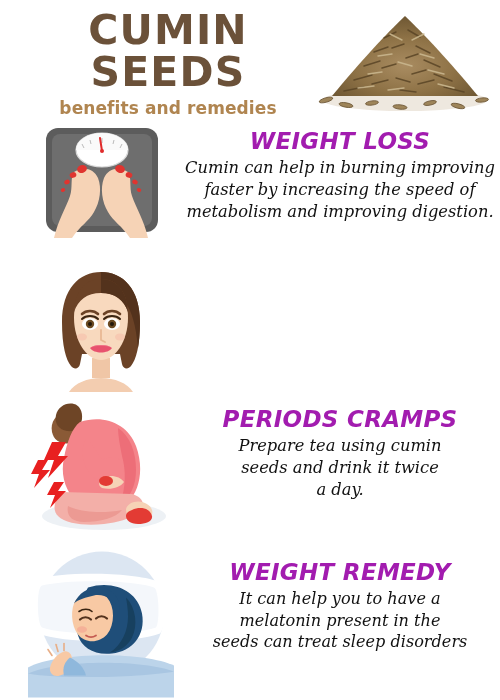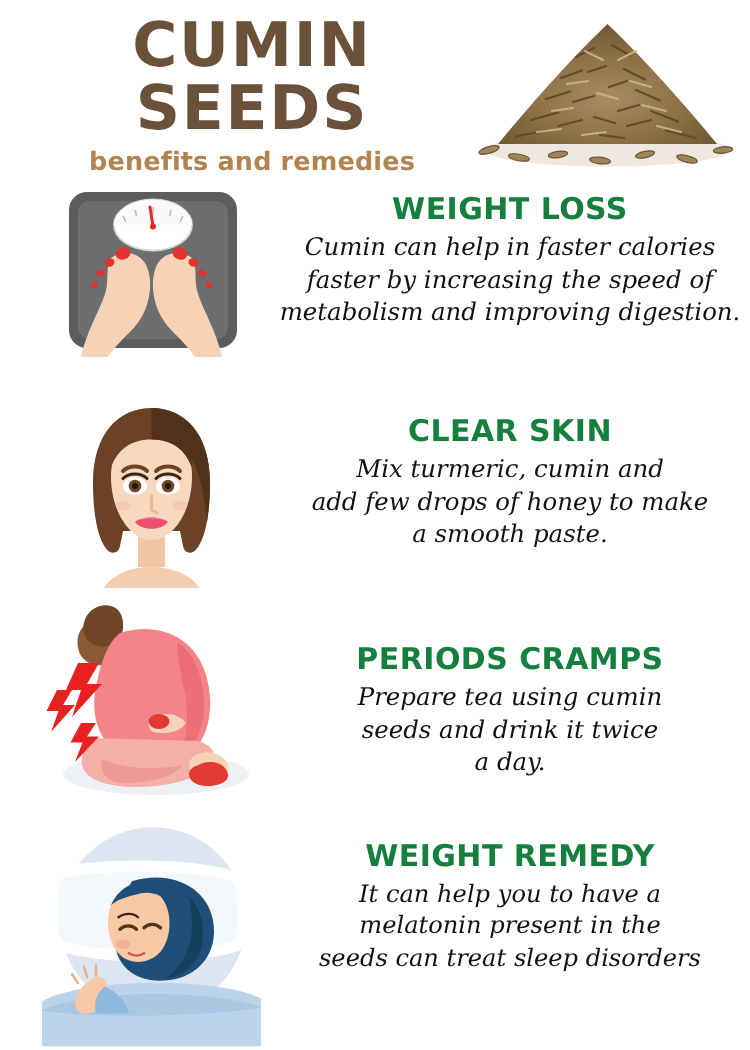--- a/index.html
+++ b/index.html
@@ -30,27 +30,27 @@
   .section{position:absolute;left:0;width:500px;}
   .sec1{top:120px;height:130px;}
   .sec2{top:262px;height:130px;}
   .sec3{top:398px;height:142px;}
   .sec4{top:545px;height:155px;}
 
   .art{position:absolute;left:22px;top:0;width:158px;height:100%;}
   .copy{position:absolute;left:182px;width:316px;text-align:center;}
   .sec1 .copy{top:8px;}
   .sec2 .copy{top:14px;}
-  .sec3 .copy{top:30px;text-align:center;}
+  .sec3 .copy{top:8px;text-align:center;}
   .sec4 .copy{top:14px;}
 
   .head{
     font-family:"DejaVu Sans",sans-serif;
-    font-weight:bold;font-size:20px;letter-spacing:.3px;
-    color:#15803d;margin:0 0 3px 0;line-height:1.15;
+    font-weight:bold;font-size:23px;letter-spacing:.3px;
+    color:#a21caf;margin:0 0 3px 0;line-height:1.15;font-style:italic;
   }
   .body{
     font-family:"DejaVu Serif","Liberation Serif",serif;
     font-style:italic;font-size:16.3px;color:#111111;
     line-height:1.33;margin:0;
   }
   .body span{display:block;white-space:nowrap;}
   .sec4 .body{font-size:16.1px;}
 </style>
 </head>
@@ -147,21 +147,21 @@
       <g fill="#E0342F">
         <ellipse cx="98" cy="49" rx="5" ry="4" transform="rotate(18 98 49)"></ellipse>
         <ellipse cx="107" cy="55" rx="3.4" ry="2.8" transform="rotate(22 107 55)"></ellipse>
         <ellipse cx="113" cy="62" rx="2.8" ry="2.3" transform="rotate(26 113 62)"></ellipse>
         <ellipse cx="117" cy="70" rx="2.3" ry="1.9" transform="rotate(28 117 70)"></ellipse>
       </g>
     </svg>
     <div class="copy">
       <div class="head">WEIGHT LOSS</div>
       <div class="body">
-        <span>Cumin can help in faster calories</span>
+        <span>Cumin can help in burning improving</span>
         <span>faster by increasing the speed of</span>
         <span>metabolism and improving digestion.</span>
       </div>
     </div>
   </div>
 
   <div class="section sec2">
     <svg class="art" viewBox="0 0 158 130">
       <path d="M79 116 c-14 0 -26 5 -32 14 l64 0 c-6 -9 -18 -14 -32 -14 Z" fill="#F3CDB0"></path>
       <rect x="70" y="96" width="18" height="20" fill="#F0C6A6"></rect>
@@ -186,28 +186,20 @@
       <path d="M60 57 c4 -4 12 -4 16 0" stroke="#3A2412" stroke-width="2" fill="none" stroke-linecap="round"></path>
       <path d="M82 57 c4 -4 12 -4 16 0" stroke="#3A2412" stroke-width="2" fill="none" stroke-linecap="round"></path>
 
       <path d="M79 68 l0 10 l4 2" stroke="#E8B894" stroke-width="1.8" fill="none" stroke-linecap="round"></path>
       <path d="M68 86 c4 -4 18 -4 22 0 c-4 6 -18 6 -22 0 Z" fill="#E8526E"></path>
       <path d="M68 86 c4 -3 18 -3 22 0 c-5 -4 -17 -4 -22 0 Z" fill="#F2798E"></path>
 
       <ellipse cx="60" cy="75" rx="5" ry="3.4" fill="#F5B9A5" opacity=".5"></ellipse>
       <ellipse cx="98" cy="75" rx="5" ry="3.4" fill="#F5B9A5" opacity=".5"></ellipse>
     </svg>
-    <div class="copy">
-      <div class="head">CLEAR SKIN</div>
-      <div class="body">
-        <span>Mix turmeric, cumin and</span>
-        <span>add few drops of honey to make</span>
-        <span>a smooth paste.</span>
-      </div>
-    </div>
   </div>
 
   <div class="section sec3">
     <svg class="art" viewBox="0 0 158 142">
       <ellipse cx="82" cy="118" rx="62" ry="14" fill="#E9EEF2" opacity=".8"></ellipse>
 
       <path d="M44 14 c-10 2 -16 10 -14 20 c2 10 12 14 22 10 c8 -4 10 -14 6 -22 c-3 -6 -8 -9 -14 -8 Z" fill="#8A5A36"></path>
       <path d="M52 6 c-8 -2 -16 3 -18 11 c-2 8 3 15 11 16 c8 1 14 -4 15 -12 c1 -8 -3 -14 -8 -15 Z" fill="#6E4526"></path>
 
       <path d="M58 24 c24 -8 48 2 56 24 c8 22 4 44 -8 56 c-12 12 -34 12 -48 2 c-14 -10 -20 -28 -16 -46 c3 -16 8 -30 16 -36 Z" fill="#F4848A"></path>

